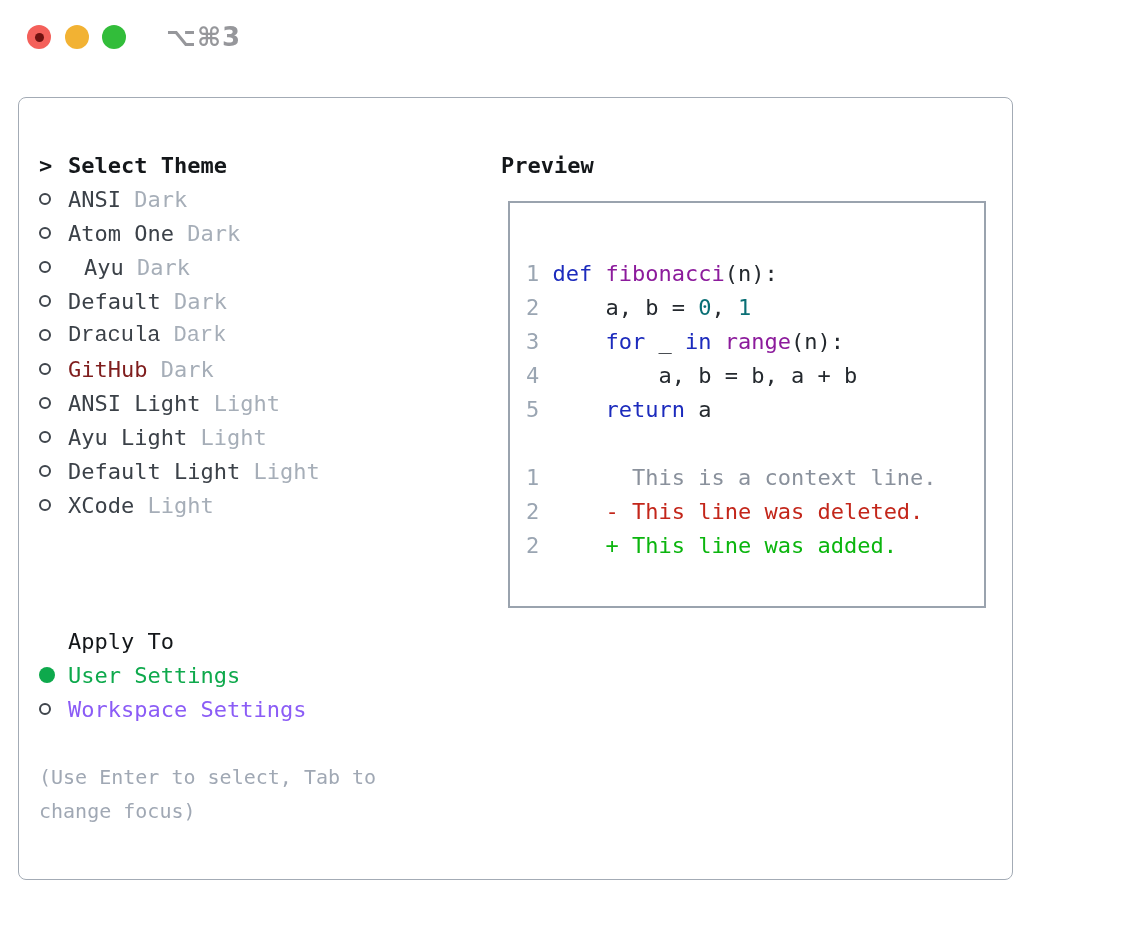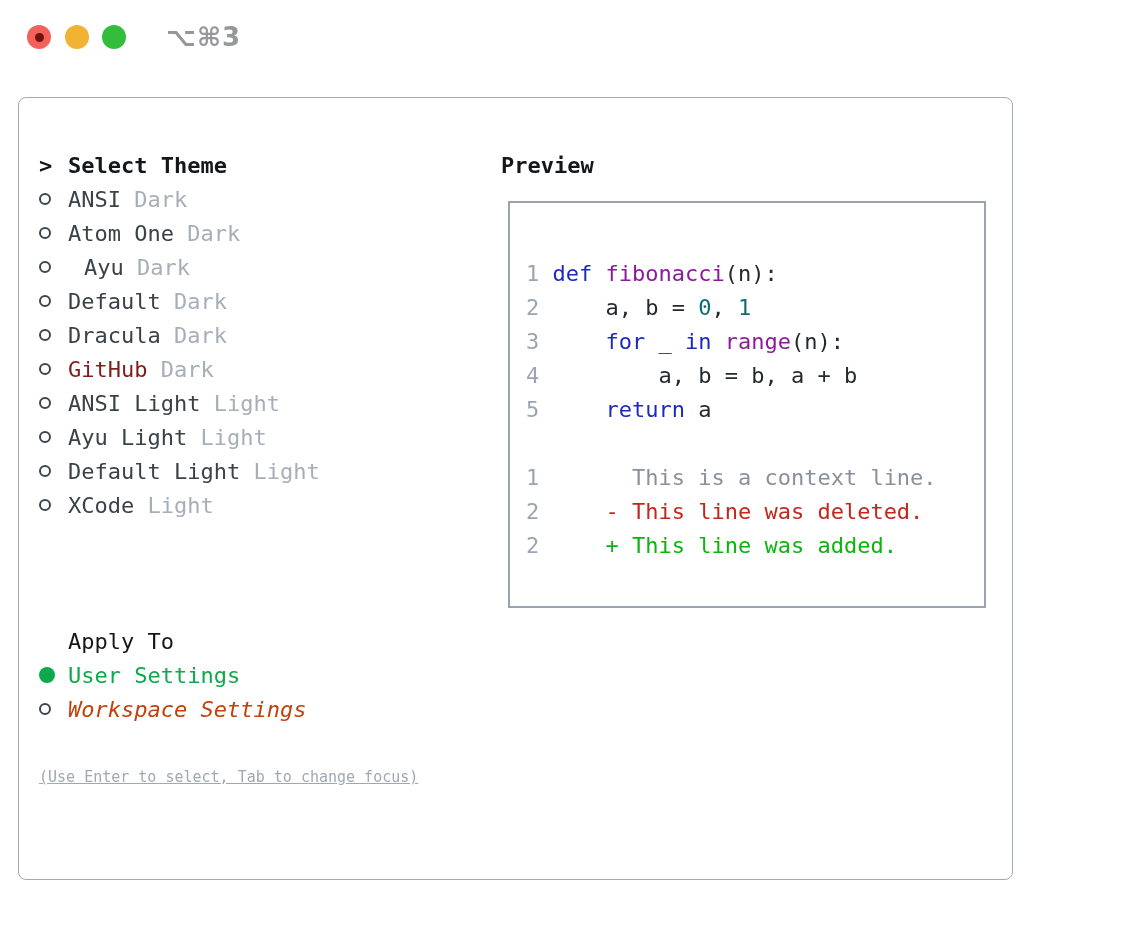--- a/index.html
+++ b/index.html
@@ -42,21 +42,21 @@
   .hdr { font-weight:bold; color:#14171a; }
   .hdr-plain { color:#14171a; }
   .circle {
     width:12px; height:12px; border:2px solid #3f454c; border-radius:50%;
     background:transparent;
   }
   .circle.filled { width:16px; height:16px; border:none; }
 
   .hint {
     position:absolute; left:20px; top:662px; width:410px;
-    font-size:15px; line-height:34px;text-decoration:underline;
+    font-size:20px; line-height:34px;
   }
 
   
   .preview-label {
     position:absolute; left:482px; top:51px; height:34px; line-height:34px;
     font-size:22px; font-weight:bold; color:#14171a;
   }
   .preview-box {
     position:absolute; left:489px; top:103px; width:478px; height:407px;
     border:2px solid #3b82f6; background:#ffffff;
@@ -88,37 +88,37 @@
         <span class="marker">
           <span class="pointer">&gt;</span>
         </span>
         <span class="hdr">Select Theme</span>
       </div>
       <div id="theme-list">
           <div class="row"><span class="marker"><span class="circle" style="border-color: rgb(63, 69, 76);"></span></span><span style="white-space: pre;"><span style="color: rgb(59, 65, 72);">ANSI</span><span style="color: rgb(166, 174, 184);"> Dark</span></span></div>
           <div class="row"><span class="marker"><span class="circle" style="border-color: rgb(63, 69, 76);"></span></span><span style="white-space: pre;"><span style="color: rgb(59, 65, 72); margin-top: 13px;">Atom One</span><span style="color: rgb(166, 174, 184);"> Dark</span></span></div>
           <div class="row"><span class="marker"><span class="circle" style="border-color: rgb(63, 69, 76);"></span></span><span style="white-space: pre;"><span style="color: rgb(59, 65, 72); margin-left: 16px;">Ayu</span><span style="color: rgb(166, 174, 184);"> Dark</span></span></div>
           <div class="row"><span class="marker"><span class="circle" style="border-color: rgb(63, 69, 76);"></span></span><span style="white-space: pre;"><span style="color: rgb(59, 65, 72);">Default</span><span style="color: rgb(166, 174, 184);"> Dark</span></span></div>
-          <div class="row"><span class="marker"><span class="circle" style="border-color: rgb(63, 69, 76);"></span></span><span style="white-space: pre;"><span style="color: rgb(59, 65, 72);">Dracula</span><span style="color: rgb(166, 174, 184);"> Dark</span></span></div>
+          <div class="row"><span class="marker"><span class="circle" style="border-color: rgb(63, 69, 76);"></span></span><span style="white-space: pre; font-family: Liberation Mono, monospace;"><span style="color: rgb(59, 65, 72);">Dracula</span><span style="color: rgb(166, 174, 184);"> Dark</span></span></div>
           <div class="row"><span class="marker"><span class="circle" style="border-color: rgb(63, 69, 76);"></span></span><span style="white-space: pre;"><span style="color: #7f1d1d;">GitHub</span><span style="color: rgb(166, 174, 184);"> Dark</span></span></div>
           <div class="row"><span class="marker"><span class="circle" style="border-color: rgb(63, 69, 76);"></span></span><span style="white-space: pre;"><span style="color: rgb(59, 65, 72);">ANSI Light</span><span style="color: rgb(166, 174, 184);"> Light</span></span></div>
           <div class="row"><span class="marker"><span class="circle" style="border-color: rgb(63, 69, 76);"></span></span><span style="white-space: pre;"><span style="color: rgb(59, 65, 72);">Ayu Light</span><span style="color: rgb(166, 174, 184);"> Light</span></span></div>
           <div class="row"><span class="marker"><span class="circle" style="border-color: rgb(63, 69, 76);"></span></span><span style="white-space: pre;"><span style="color: rgb(59, 65, 72);">Default Light</span><span style="color: rgb(166, 174, 184);"> Light</span></span></div>
           <div class="row"><span class="marker"><span class="circle" style="border-color: rgb(63, 69, 76);"></span></span><span style="white-space: pre;"><span style="color: rgb(59, 65, 72);">XCode</span><span style="color: rgb(166, 174, 184);"> Light</span></span></div>
         </div>
     </div>
 
     <div class="apply-block">
       <div class="row">
         <span class="marker"></span>
         <span class="hdr-plain">Apply To</span>
       </div>
       <div id="apply-list">
           <div class="row"><span class="marker"><span class="circle filled" style="background: rgb(14, 169, 76);"></span></span><span style="white-space: pre;"><span style="color: rgb(14, 169, 76);">User Settings</span></span></div>
-          <div class="row"><span class="marker"><span class="circle" style="border-color: rgb(63, 69, 76);"></span></span><span style="white-space: pre;"><span style="color: #c2410c; font-style: italic;">Workspace Settings</span></span></div>
+          <div class="row"><span class="marker"><span class="circle" style="border-color: rgb(63, 69, 76);"></span></span><span style="white-space: pre;"><span style="color: #8b5cf6;">Workspace Settings</span></span></div>
         </div>
     </div>
 
     <div class="hint" style="color: rgb(160, 168, 180);">(Use Enter to select, Tab to change focus)</div>
 
     <div class="preview-label">Preview</div>
 
     <div class="preview-box" style="border-color: rgb(154, 163, 174);">
       <div class="code-block" id="preview-code"><div class="cline"><span style="color: rgb(154, 165, 178);">1 </span><span style="color: rgb(28, 43, 189);">def</span><span style="color: rgb(36, 41, 46);"> </span><span style="color: rgb(140, 27, 156);">fibonacci</span><span style="color: rgb(36, 41, 46);">(n):</span></div><div class="cline"><span style="color: rgb(154, 165, 178);">2 </span><span style="color: rgb(36, 41, 46);">    a, b = </span><span style="color: rgb(10, 111, 117);">0</span><span style="color: rgb(36, 41, 46);">, </span><span style="color: rgb(10, 111, 117);">1</span></div><div class="cline"><span style="color: rgb(154, 165, 178);">3 </span><span style="color: rgb(36, 41, 46);">    </span><span style="color: rgb(28, 43, 189);">for</span><span style="color: rgb(36, 41, 46);"> _ </span><span style="color: rgb(28, 43, 189);">in</span><span style="color: rgb(36, 41, 46);"> </span><span style="color: rgb(140, 27, 156);">range</span><span style="color: rgb(36, 41, 46);">(n):</span></div><div class="cline"><span style="color: rgb(154, 165, 178);">4 </span><span style="color: rgb(36, 41, 46);">        a, b = b, a + b</span></div><div class="cline"><span style="color: rgb(154, 165, 178);">5 </span><span style="color: rgb(36, 41, 46);">    </span><span style="color: rgb(28, 43, 189);">return</span><span style="color: rgb(36, 41, 46);"> a</span></div><div class="cline"><span style="color: rgb(154, 165, 178);">&nbsp;&nbsp;</span></div><div class="cline"><span style="color: rgb(154, 165, 178);">1 </span><span style="color: rgb(138, 145, 156);">      This is a context line.</span></div><div class="cline"><span style="color: rgb(154, 165, 178);">2 </span><span style="color: rgb(195, 38, 26);">    - This line was deleted.</span></div><div class="cline"><span style="color: rgb(154, 165, 178);">2 </span><span style="color: rgb(11, 181, 14);">    + This line was added.</span></div></div>
     </div>

